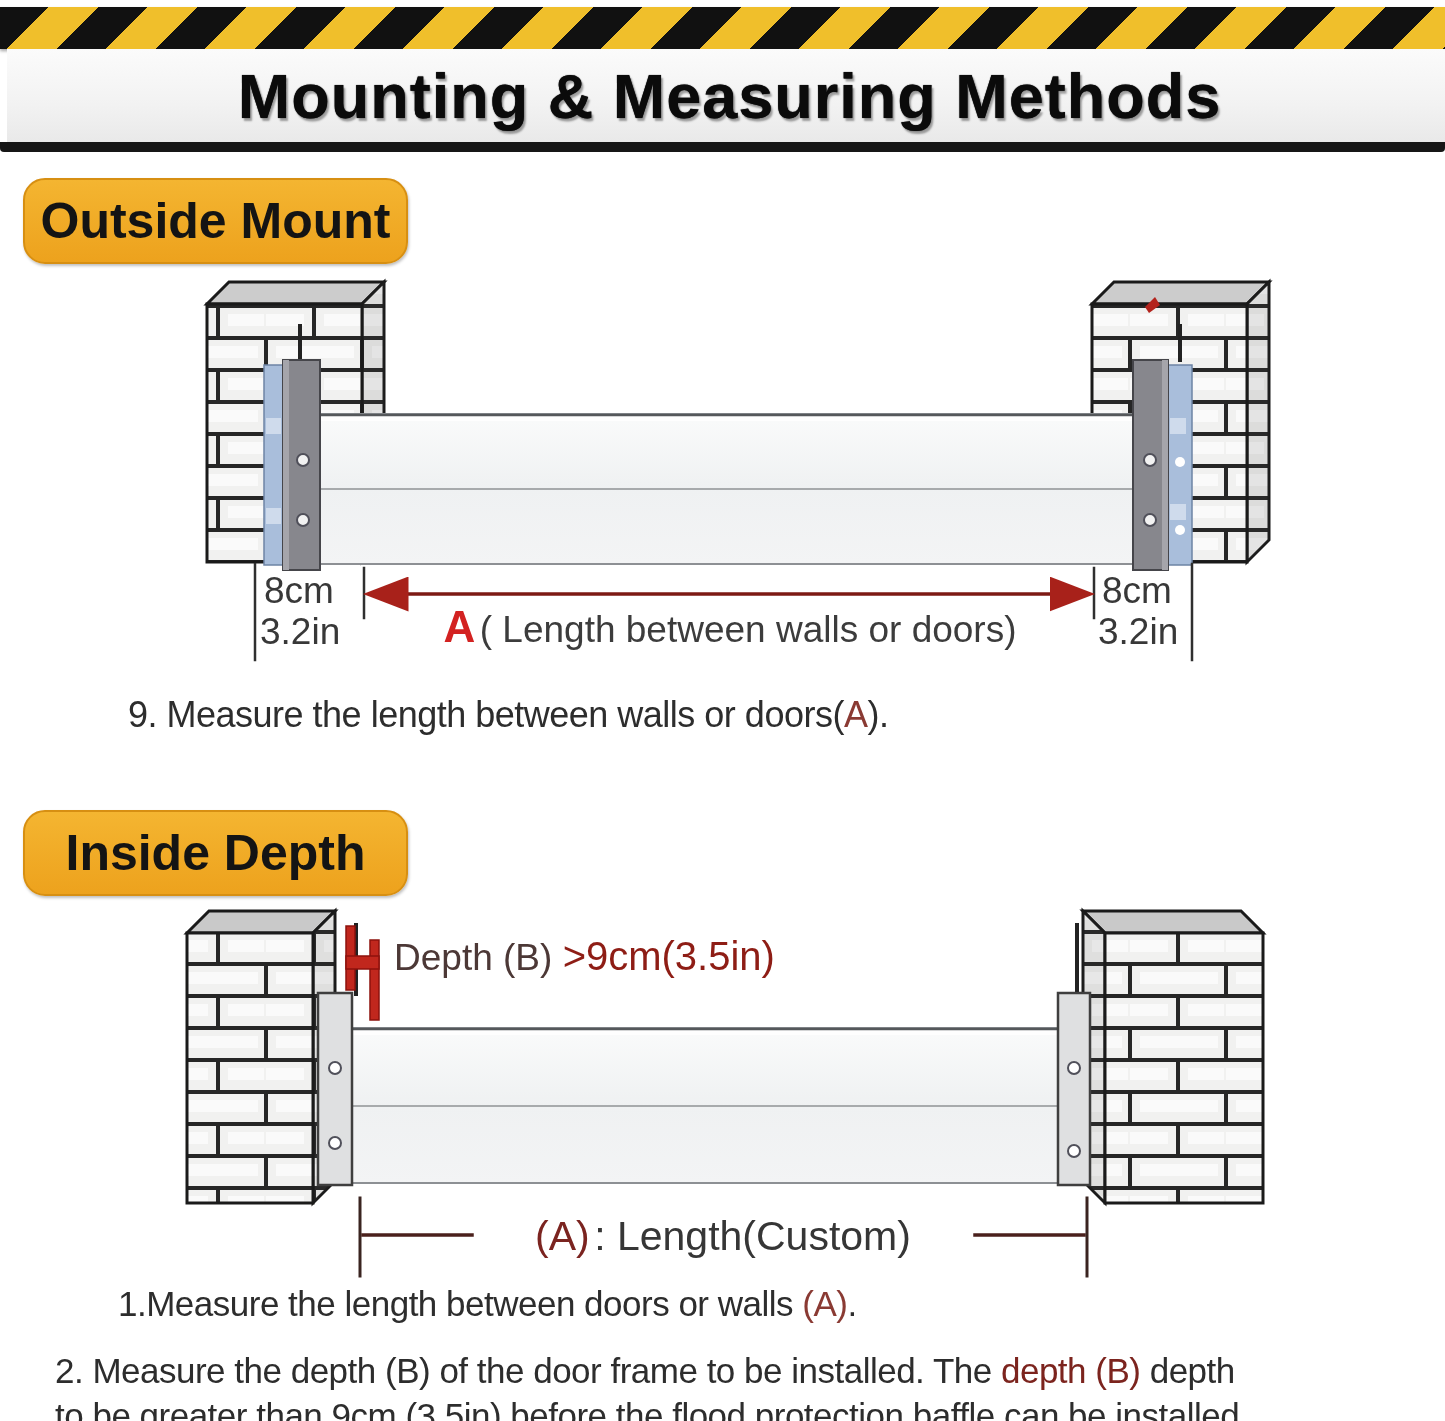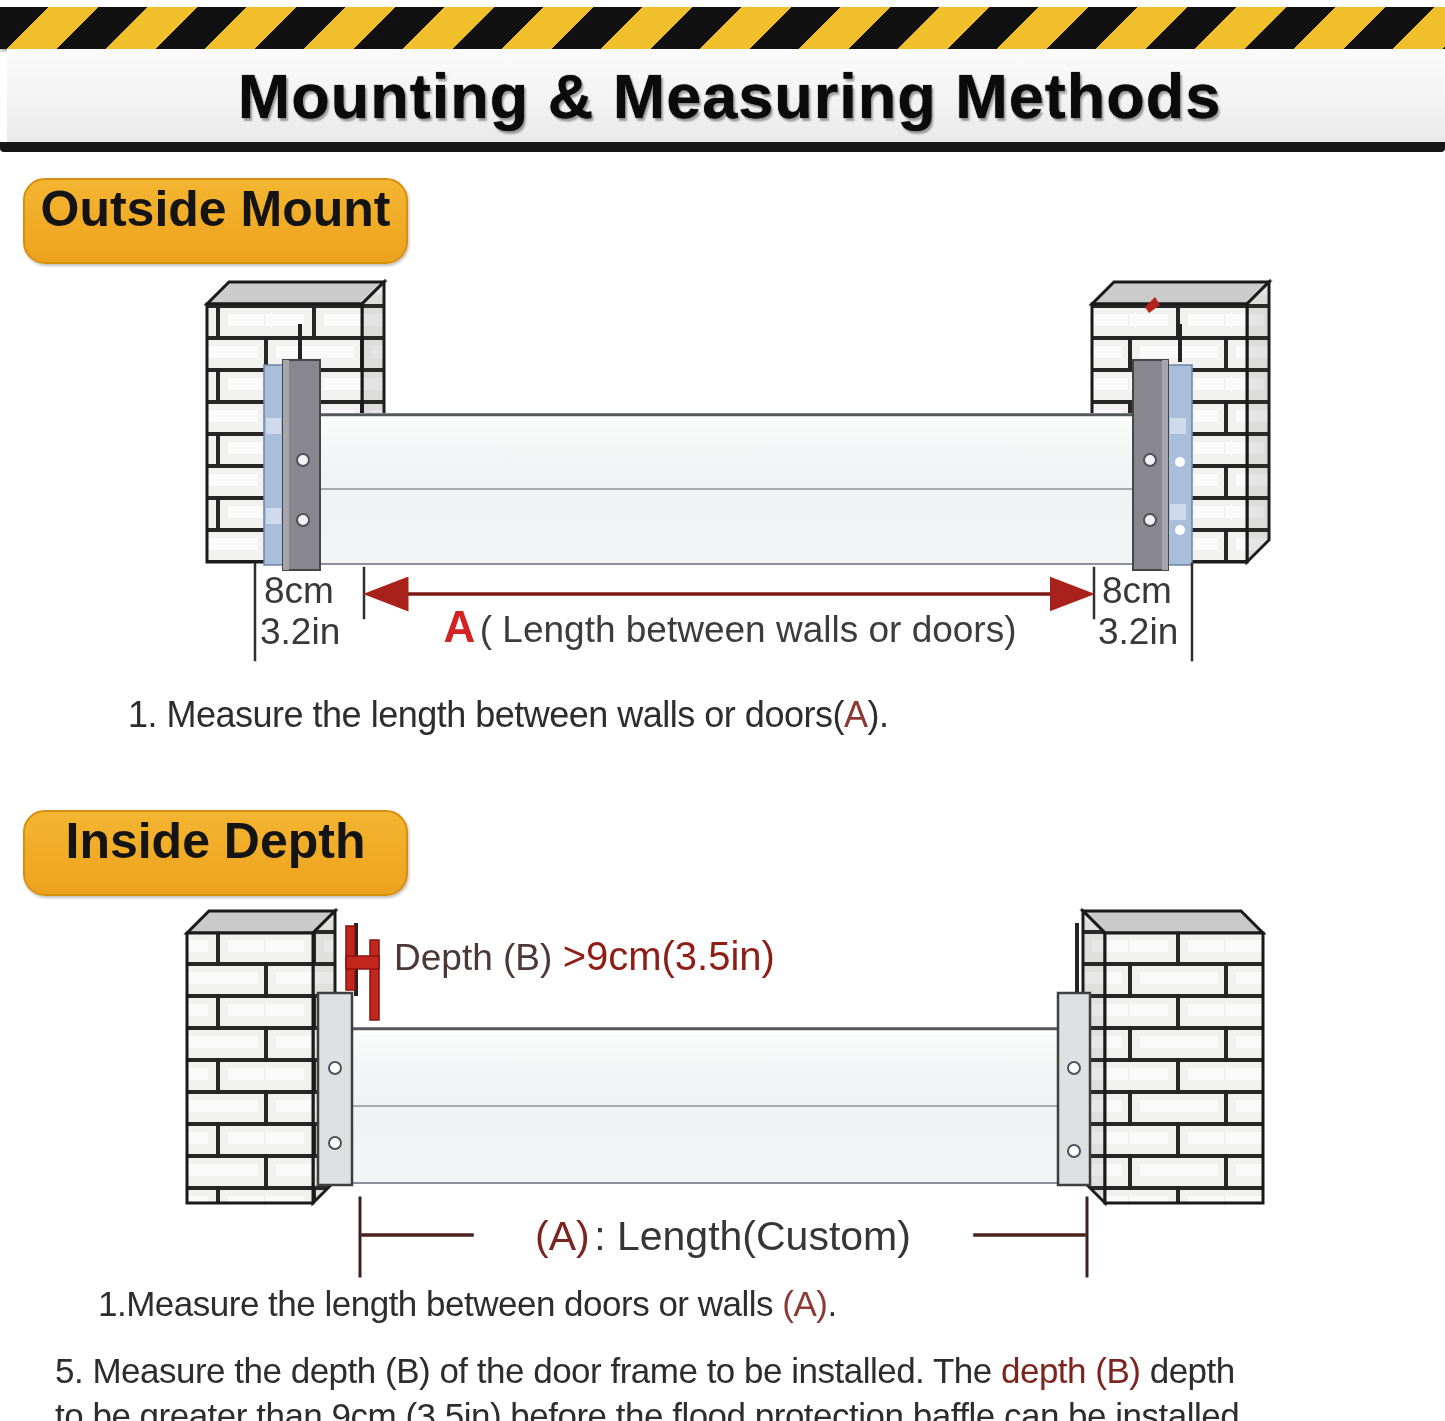--- a/index.html
+++ b/index.html
@@ -27,42 +27,42 @@
     font-size:63px; font-weight:bold; letter-spacing:1px; color:#0b0b0b;
     text-shadow:2px 3px 2px rgba(0,0,0,.35), 0 0 1px #000;
   }
   .black-bar { position:absolute; left:0; top:142px; width:1445px; height:10px; background:#161616; border-radius:0 0 4px 4px; }
 
   
   .badge {
     position:absolute; left:23px; width:385px; height:86px;
     background:linear-gradient(#f4b531,#eda21d);
     border:2px solid #d78f12; border-radius:22px;
-    display:flex; align-items:flex-start; justify-content:center;
+    display:flex; align-items:center; justify-content:center;
     font-size:50px; font-weight:bold; color:#141414;
     box-shadow:1px 2px 3px rgba(0,0,0,.25);
   }
   .badge.outside { top:178px; }
   .badge.inside  { top:810px; }
 
   
   .diagram { position:absolute; left:170px; }
   #diagram-outside { top:272px; }
   #diagram-inside  { top:898px; }
 
   
   .steps-outside {
     position:absolute; left:128px; top:688px; width:1260px;
     font-size:36px; color:#2d2d2d; line-height:1.5; letter-spacing:-0.5px;
   }
   .steps-inside {
     position:absolute; left:55px; top:1282px; width:1378px;
     font-size:35px; color:#2d2d2d; line-height:1.28; letter-spacing:-0.5px;
   }
-  .steps-inside p.step1 { margin-left:43px; margin-bottom:22px; }
+  .steps-inside p.step1 { margin-left:63px; margin-bottom:22px; }
   .hl-red    { color:#7c241e; }
   .hl-bright { color:#8a3a33; }
 </style>
 </head>
 <body>
 
 <div class="banner">
   <div class="hazard"></div>
   <div class="title-band">
     <div class="page-title">Mounting &amp; Measuring Methods</div>
@@ -157,21 +157,21 @@
     <text x="932" y="331" font-size="37" fill="#383838">8cm</text>
     <text x="928" y="372" font-size="37" fill="#383838">3.2in</text>
     <text x="560" y="370" text-anchor="middle">
       <tspan font-size="44" font-weight="bold" fill="#d32221">A</tspan>
       <tspan font-size="37" fill="#3c3c3c">( Length between walls or doors)</tspan>
     </text>
   </g>
 </svg>
 
 <div class="steps-outside">
-  <p><span>1. Measure the length between walls or doors(</span><span class="hl-bright">A</span><span>).</span></p>
+  <p><span>9. Measure the length between walls or doors(</span><span class="hl-bright">A</span><span>).</span></p>
 </div>
 
 <div class="badge inside">
   <span>Inside Depth</span>
 </div>
 
 <svg id="diagram-inside" class="diagram" width="1160" height="392" viewBox="0 0 1160 392">
   <defs>
     <pattern id="brickB" width="96" height="64" patternUnits="userSpaceOnUse">
       <rect width="96" height="64" fill="#f1f1f0"></rect>
@@ -241,14 +241,14 @@
     <line x1="805" y1="337" x2="914" y2="337" stroke="#4a201c" stroke-width="3.5"></line>
     <text x="553" y="352" text-anchor="middle">
       <tspan font-size="41" fill="#7b2420">(A)</tspan>
       <tspan font-size="41" fill="#363636">: Length(Custom)</tspan>
     </text>
   </g>
 </svg>
 
 <div class="steps-inside">
   <p class="step1"><span>1.Measure the length between doors or walls </span><span class="hl-bright">(A)</span><span>.</span></p>
-  <p class="step2"><span>5. Measure the depth (B) of the door frame to be installed. The </span><span class="hl-red">depth (B)</span><span> depth</span><br><span>to be greater than 9cm (3.5in) before the flood protection baffle can be installed.</span></p>
+  <p class="step2"><span>2. Measure the depth (B) of the door frame to be installed. The </span><span class="hl-red">depth (B)</span><span> depth</span><br><span>to be greater than 9cm (3.5in) before the flood protection baffle can be installed.</span></p>
 </div>
 
 </body></html>

